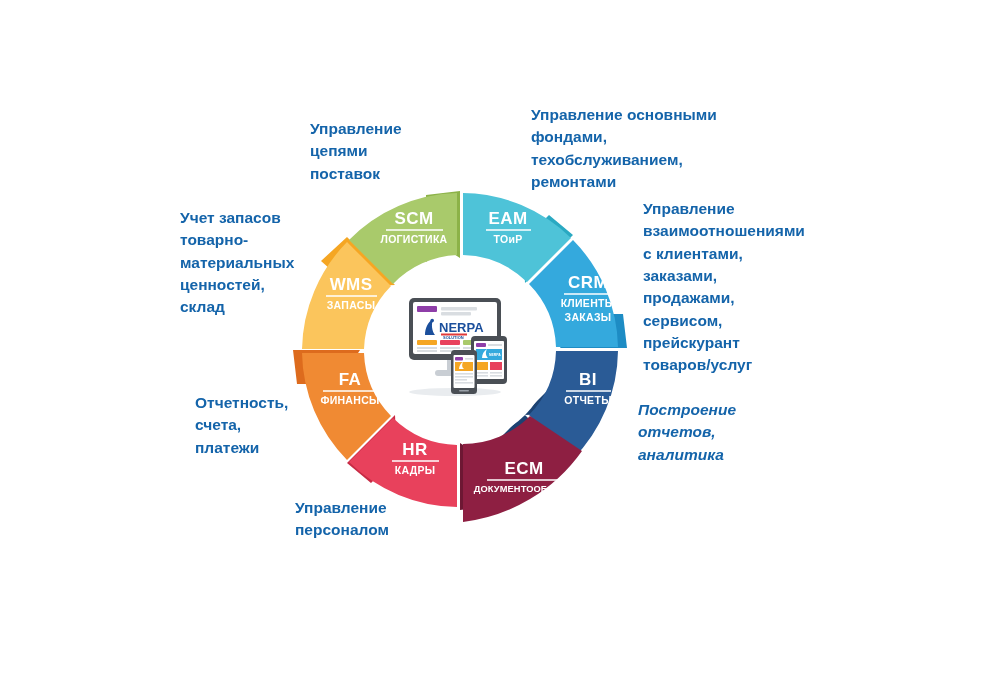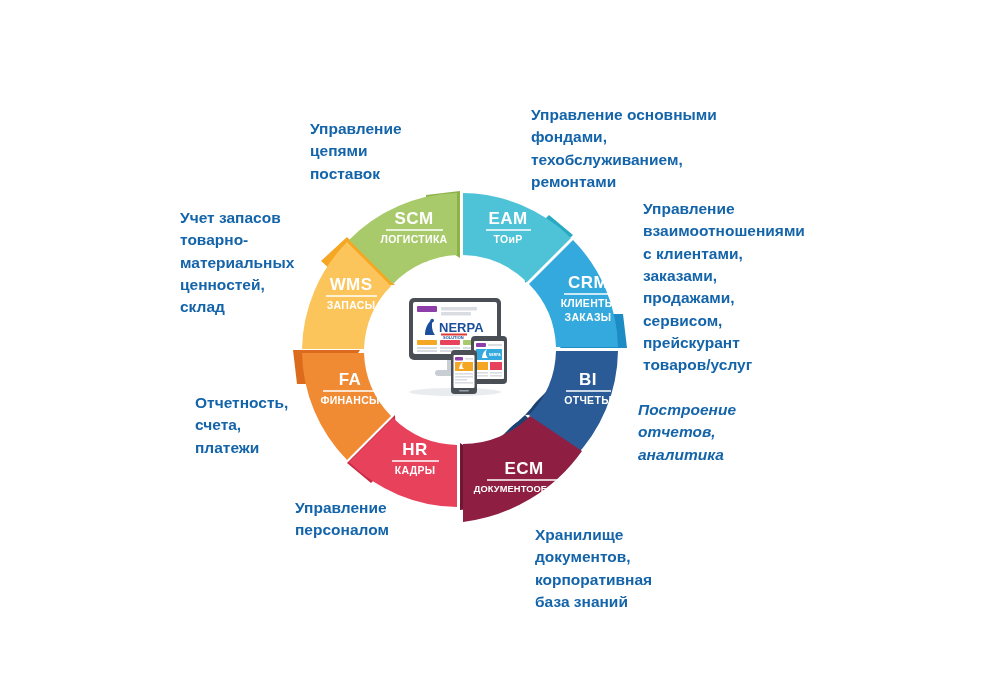--- a/index.html
+++ b/index.html
@@ -263,24 +263,20 @@
 заказами,
 продажами,
 сервисом,
 прейскурант
 товаров/услуг</div>
 
   <div class="callout" style="left:638px; top:399px; width:180px;font-style:italic;">Построение
 отчетов,
 аналитика</div>
 
-  <div class="callout" style="left:535px; top:524px; width:210px;">Хранилище
-документов,
-корпоративная
-база знаний</div>
 
   <div class="callout" style="left:295px; top:497px; width:180px;">Управление
 персоналом</div>
 
   <div class="callout" style="left:180px; top:207px; width:160px;">Учет запасов
 товарно-
 материальных
 ценностей,
 склад</div>
 

